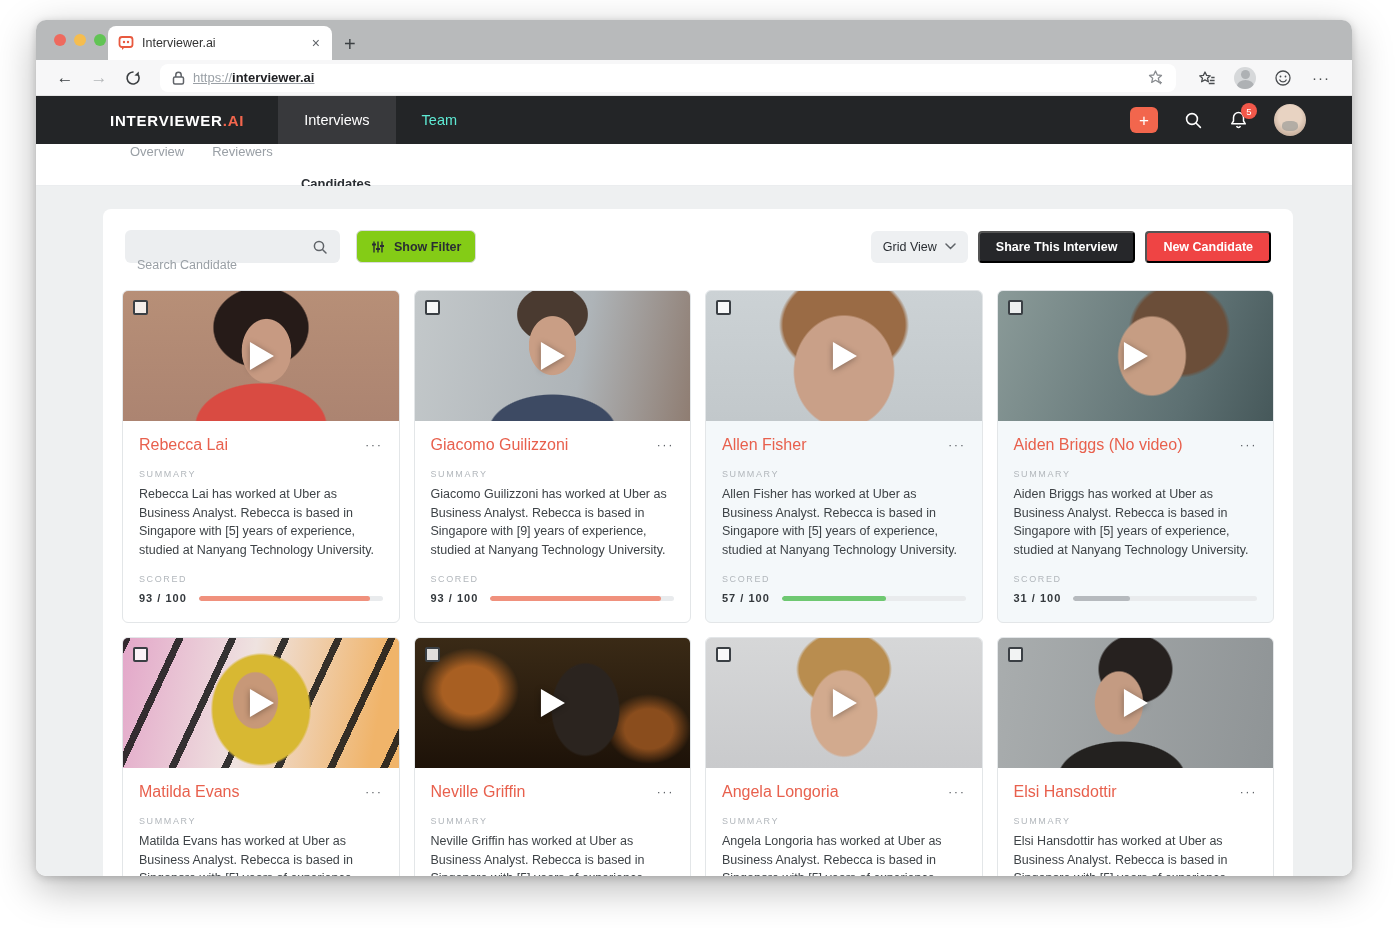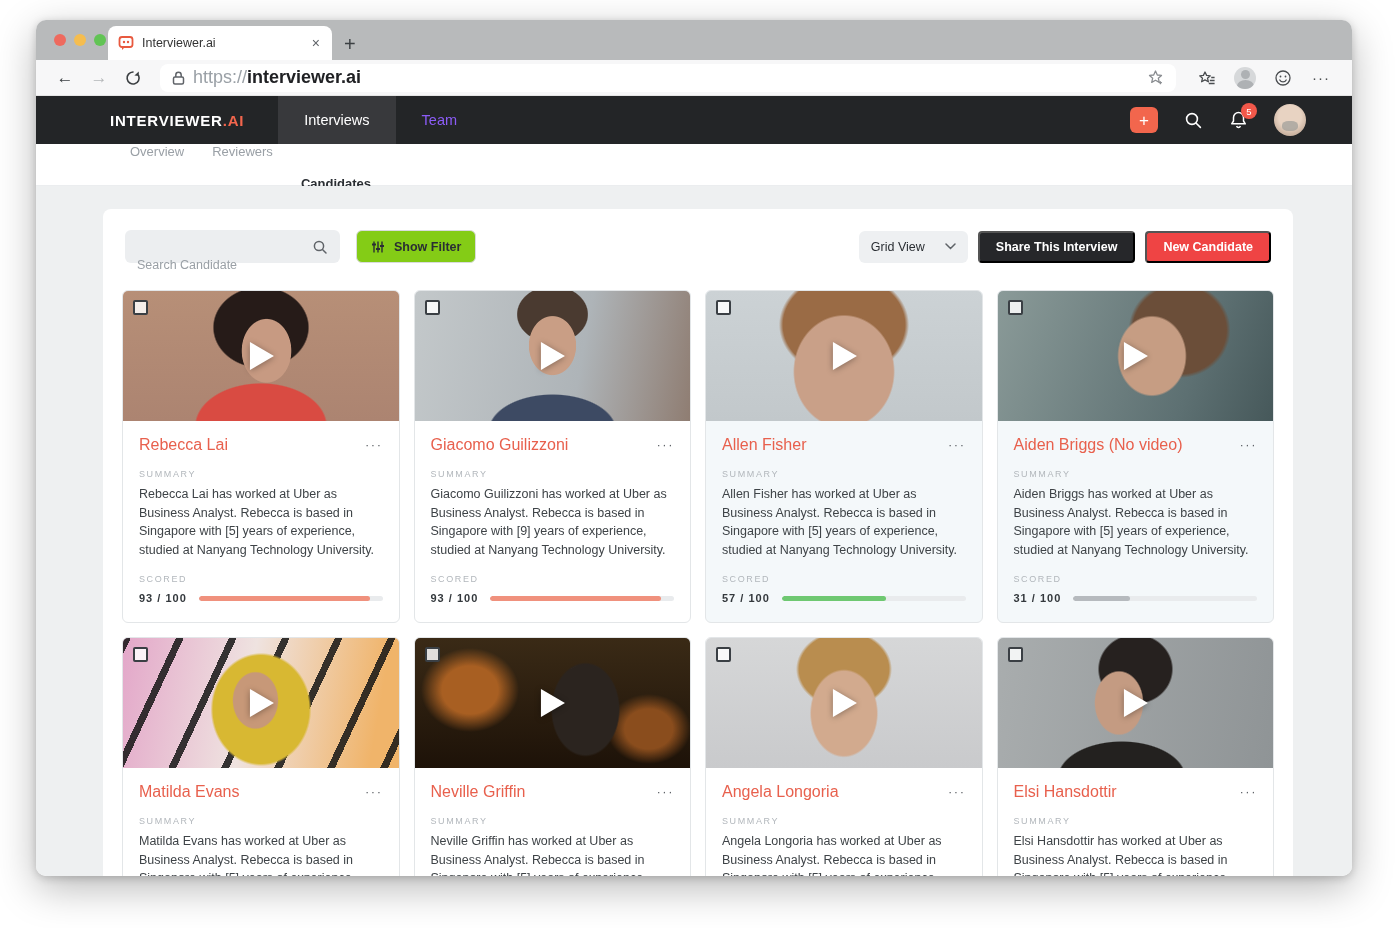--- a/index.html
+++ b/index.html
@@ -23,34 +23,34 @@
   .tab-close { color:#5f6368; font-size:14px; cursor:default; padding:0 2px; }
   .newtab { margin-left:12px; margin-bottom:6px; color:#3c4043; font-size:20px; line-height:20px; }
 
   
   .toolbar { height:36px; background:#f7f7f8; display:flex; align-items:center;
     padding:0 14px; gap:4px; border-bottom:1px solid #e5e5e5; }
   .nav-ic { width:30px; text-align:center; font-size:17px; color:#3c4043; }
   .nav-ic.disabled { color:#b4b7b9; }
   .urlbar { height:28px; flex:1; margin:0 10px 0 8px; background:#ffffff; border-radius:8px;
     display:flex; align-items:center; padding:0 12px; gap:8px; }
-  .url-text { font-size:18px; color:#9aa0a6; }
+  .url-text { font-size:13px; color:#9aa0a6;text-decoration:underline; }
   .url-text b { color:#202124; font-weight:bold; }
   .tool-ic { width:34px; display:flex; justify-content:center; align-items:center; color:#4a4d50; }
   .avatar-sm { width:22px; height:22px; border-radius:50%; background:#d6d8da; position:relative; overflow:hidden; }
   .avatar-sm::before{ content:""; position:absolute; left:6.5px; top:3.5px; width:9px; height:9px; border-radius:50%; background:#aeb1b4;}
   .avatar-sm::after{ content:""; position:absolute; left:2.5px; top:13px; width:17px; height:12px; border-radius:50%; background:#aeb1b4;}
   .dots-ic { font-size:15px; color:#4a4d50; letter-spacing:1px; }
 
   
   .navbar { height:48px; background:#232527; display:flex; align-items:stretch; }
   .logo { margin-left:74px; display:flex; align-items:center; font-size:15px; font-weight:bold;
     letter-spacing:.8px; color:#ffffff; }
   .logo .accent { color:#f2664d; }
-  .nav-item { display:flex; align-items:center; padding:0 26px; font-size:14.5px; color:#8b5cf6; }
+  .nav-item { display:flex; align-items:center; padding:0 26px; font-size:14.5px; color:#5eead4; }
   .nav-item.active { background:#38393c; color:#ffffff; }
   .nav-item.first { margin-left:34px; }
   .nav-right { margin-left:auto; display:flex; align-items:center; gap:26px; padding-right:46px; }
   .plus-btn { width:28px; height:26px; border-radius:6px; background:#f2664d; color:#fff;
     display:flex; align-items:center; justify-content:center; font-size:17px; line-height:1; }
   .bell-wrap { position:relative; }
   .badge { position:absolute; top:-7px; right:-9px; min-width:16px; height:16px; border-radius:8px;
     background:#f2584a; color:#fff; font-size:9.5px; display:flex; align-items:center;
     justify-content:center; padding:0 4px; }
   .avatar-nav { width:32px; height:32px; border-radius:50%;
@@ -72,21 +72,21 @@
   .search-box { width:215px; height:33px; background:#eceef0; border-radius:6px; display:flex;
     align-items:center; padding:0 12px; margin-left:6px; }
   .search-box input { flex:1; border:none; background:transparent; outline:none; font-size:12.5px;
     color:#3c4043; font-family:"Liberation Sans", sans-serif;margin-top:37px; }
   .search-box input::placeholder { color:#9aa0a6; }
   .filter-btn { height:33px; margin-left:16px; padding:0 14px; background:#84cc16;
     border:1px solid #d9dbdd; border-radius:6px; display:flex; align-items:center; gap:9px;
     font-size:12.5px; font-weight:bold; color:#2a2e33; }
   .pt-right { margin-left:auto; display:flex; align-items:center; gap:10px; margin-right:6px; }
   .view-select { height:32px; padding:0 12px; background:#eef0f2; border-radius:6px;
-    display:flex; align-items:center; gap:20px; font-size:12.5px; color:#2a2e33; }
+    display:flex; align-items:center; gap:8px; font-size:12.5px; color:#2a2e33; }
   .share-btn { height:32px; padding:0 16px; background:#26272a; border-radius:4px; color:#ffffff;
     font-size:12.5px; font-weight:bold; display:flex; align-items:center; }
   .newcand-btn { height:32px; padding:0 16px; background:#ef4444; border-radius:4px; color:#ffffff;
     font-size:12.5px; font-weight:bold; display:flex; align-items:center; }
 
   
   .grid { margin-top:27px; padding:0 3px; display:grid; grid-template-columns:repeat(4,1fr);
     gap:14px; }
   .card { background:#ffffff; border:1px solid #e3e6e8; border-radius:6px; overflow:hidden; }
   .card.tinted { background:#f4f8fa; }

